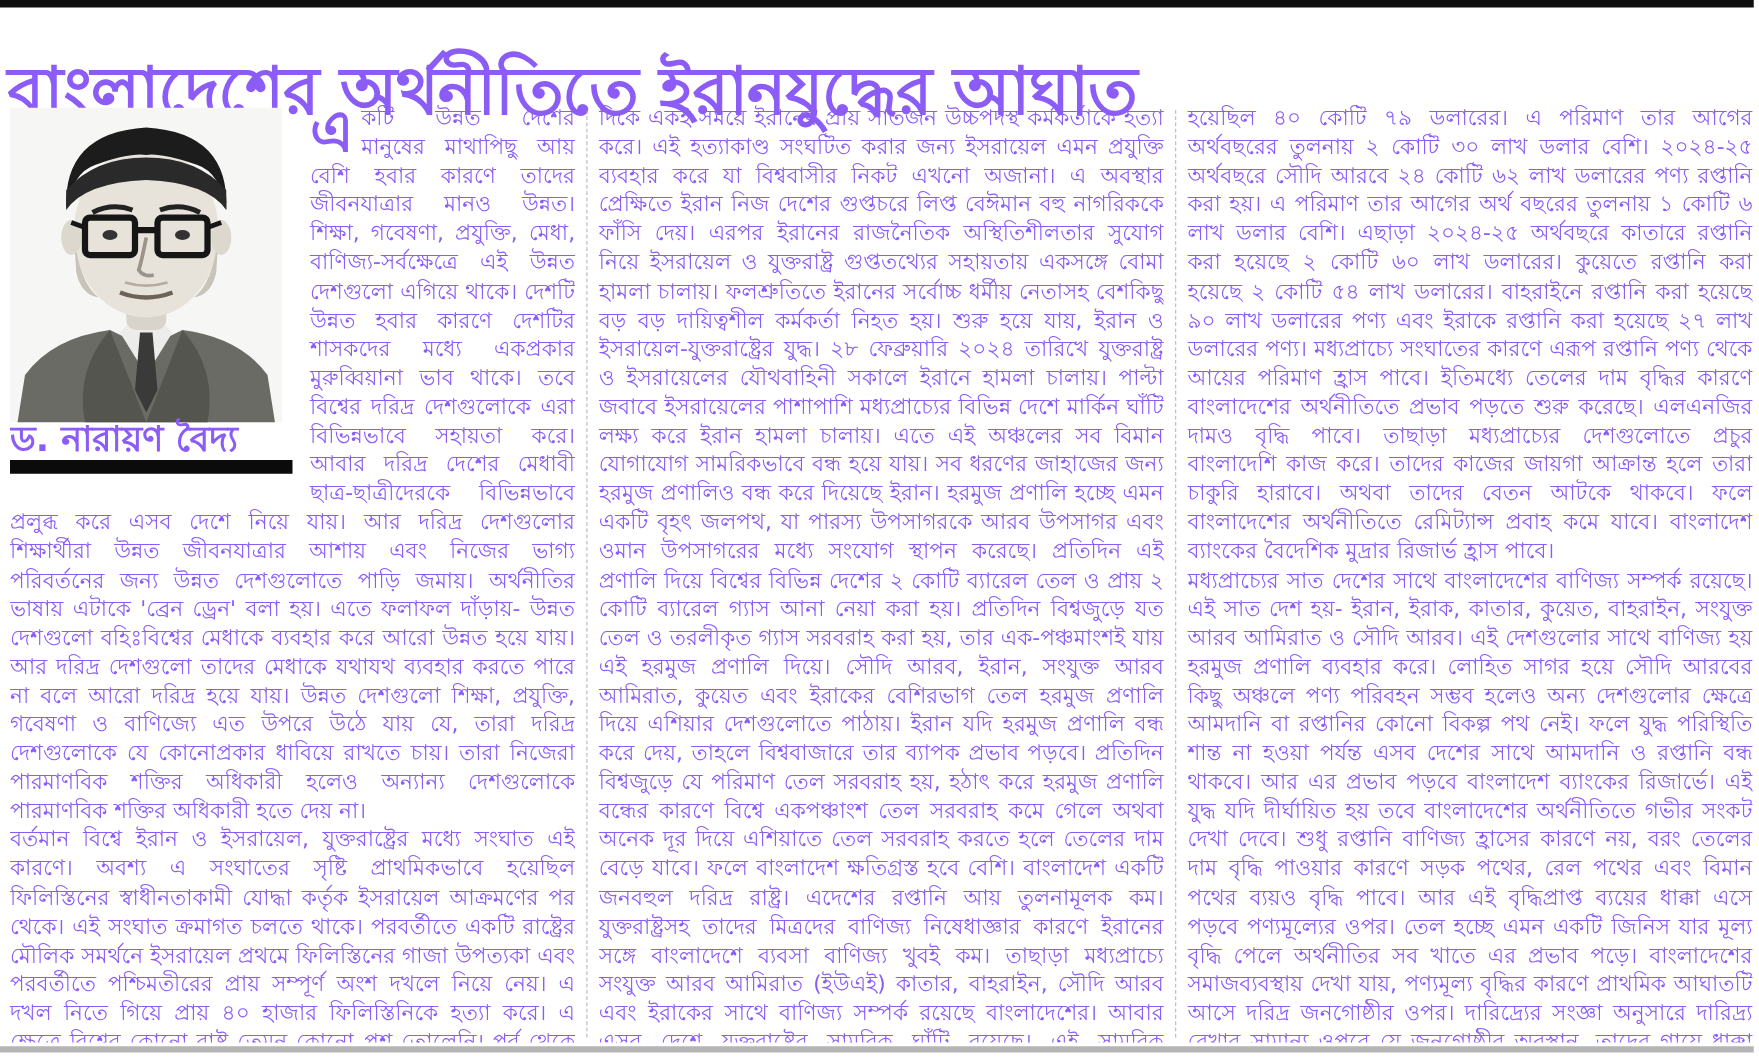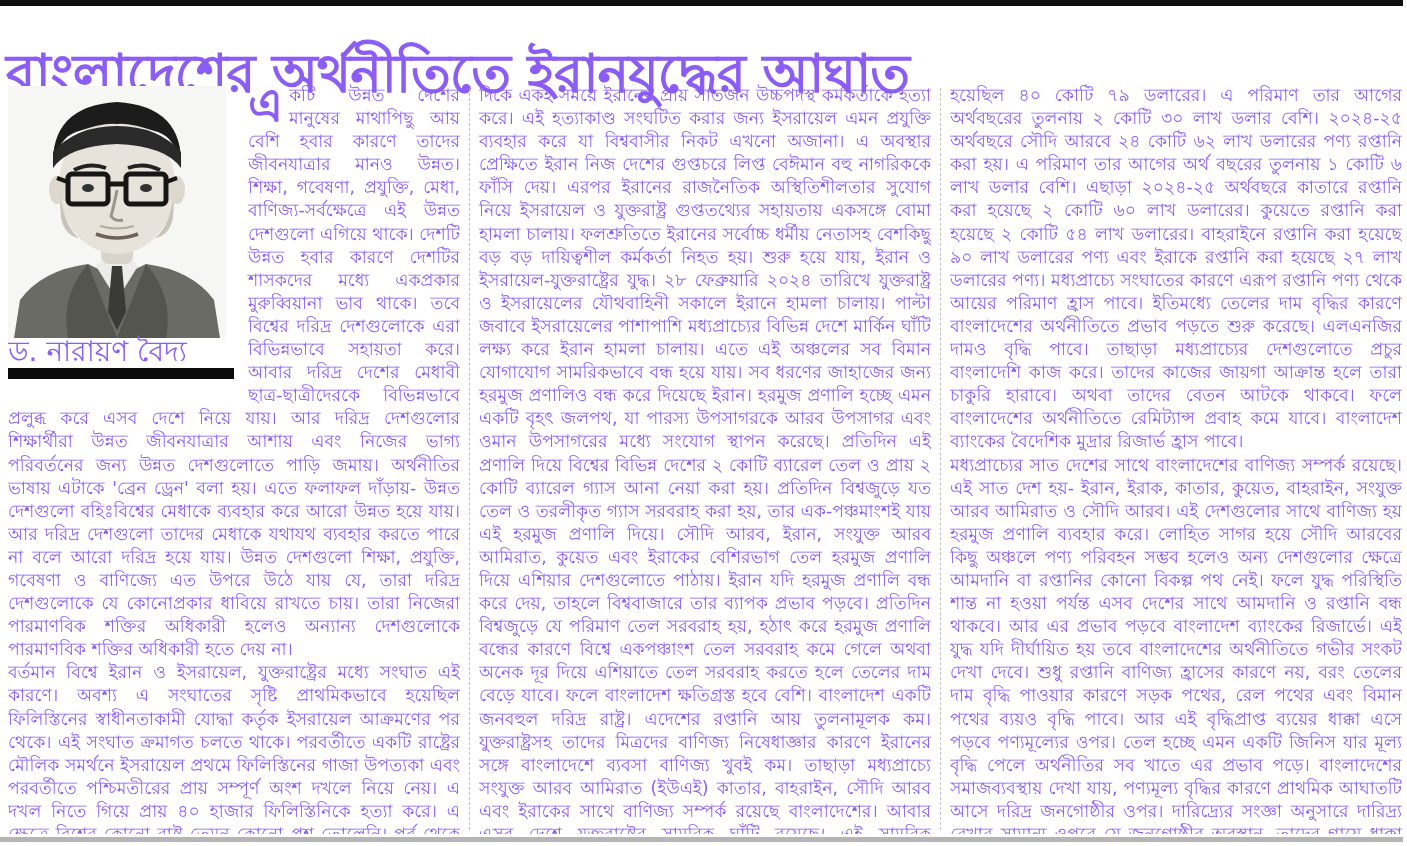--- a/index.html
+++ b/index.html
@@ -21,21 +21,21 @@
   }
   .col{
     width:452px;flex:0 0 452px;
     text-align:justify;font-size:17.3px;line-height:23.1px;
     overflow:hidden;
   }
   .colsep{flex:0 0 0;border-left:1px dashed #9d9d9d;margin:4px 9px 4px 9px;opacity:.65;}
   .col p{margin:0;}
   .photo-block{float:left;width:226px;margin:2px 14px 2px 0;}
   .photo-frame{width:218px;height:252px;display:block;}
-  .photo-caption{font-size:28px;font-weight:normal;margin-top:2px;letter-spacing:0;}
+  .photo-caption{font-size:28px;font-weight:bold;margin-top:2px;letter-spacing:0;}
   .caption-rule{width:226px;height:11px;background:#0b0b0b;margin-top:5px;margin-bottom:8px;}
   .dropcap{
     float:left;font-size:46px;line-height:38px;font-weight:bold;
     padding:2px 6px 0 0;
   }
 </style>
 </head>
 <body>
 
 <div class="page">

